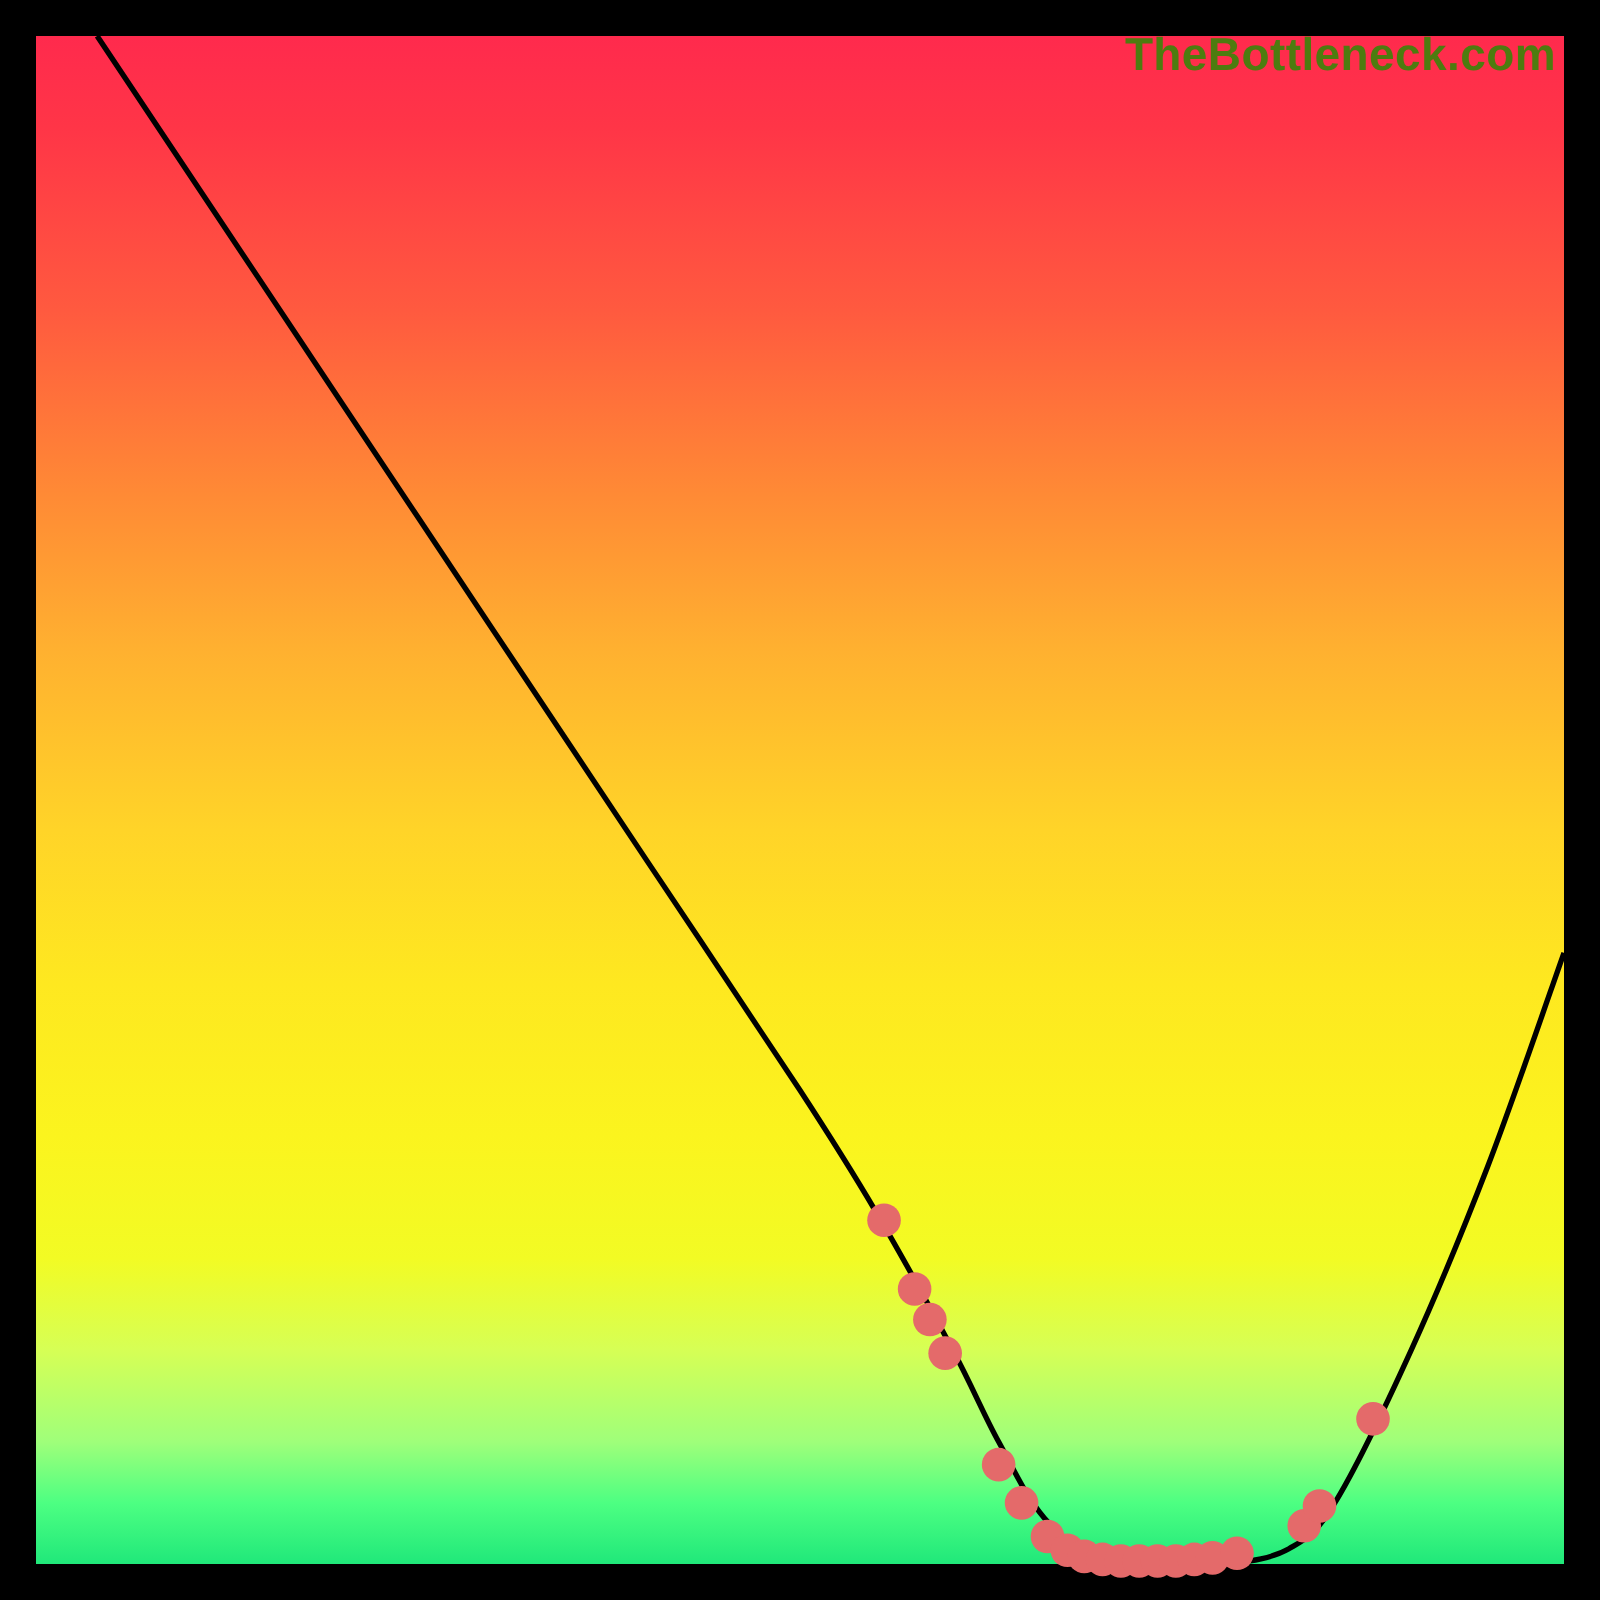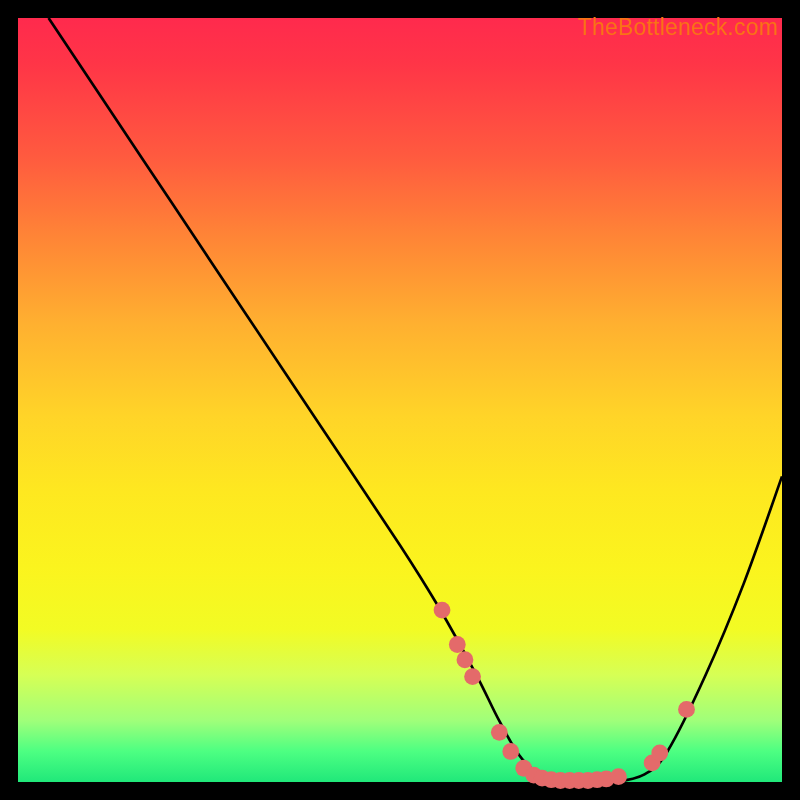--- a/index.html
+++ b/index.html
@@ -36,23 +36,23 @@
       #d6ff55 86%,
       #9fff7a 92%,
       #4dff82 96%,
       #20e87a 100%
     );
   }
   .watermark {
     position: absolute;
     top: 14px;
     right: 22px;
-    color: #f97316;
+    color: #4d7c0f;
     font-size: 23px;
-    font-weight: 400;
+    font-weight: 700;
     letter-spacing: 0.2px;
     user-select: none;
   }
   svg.curve-layer {
     position: absolute;
     left: 18px;
     top: 18px;
     width: 764px;
     height: 764px;
     overflow: visible;

